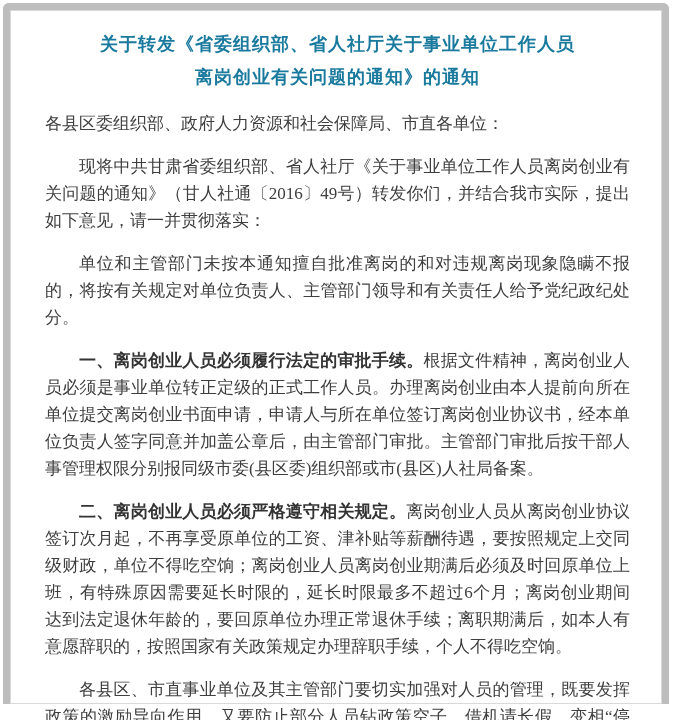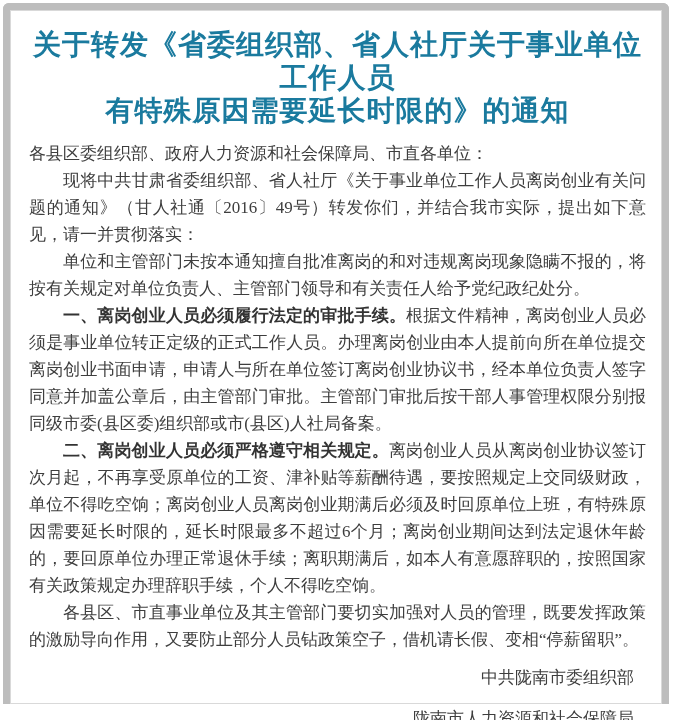--- a/index.html
+++ b/index.html
@@ -24,54 +24,54 @@
     box-shadow: inset 0 0 0 1px #d9d9d9;
   }
   .page-inner {
     padding: 10px 16px 0 19px;
   }
   .doc-title {
     margin: 8px 0 13px 0;
     text-align: center;
     color: #1a7a9e;
     font-weight: bold;
-    font-size: 28px;
+    font-size: 18px;
     line-height: 33px;
     letter-spacing: 1px;
     font-family: "Liberation Sans", "DejaVu Sans", sans-serif;
   }
   .doc-title span { display: block; }
   .doc-body {
     color: #3e3e3e;
     font-size: 17px;
     line-height: 27px;
     text-align: justify;
   }
-  .doc-body p { margin: 0; }
+  .doc-body p { margin: 16px; }
   .indent { text-indent: 2em; }
   .lead { font-weight: bold; color: #333333; }
   .signature {
     margin-top: 8px;
     text-align: right;
     color: #3e3e3e;
     font-size: 17px;
     line-height: 33px;
     padding-right: 4px;
   }
   .signature p { margin: 8px; }
 </style>
 </head>
 <body>
 
 <div class="frame">
   <div class="page-inner">
 
     <h1 class="doc-title">
       <span>关于转发《省委组织部、省人社厅关于事业单位工作人员</span>
-      <span>有特殊原因需要延长时限的》的通知</span>
+      <span>离岗创业有关问题的通知》的通知</span>
     </h1>
 
     <div class="doc-body">
       <p>各县区委组织部、政府人力资源和社会保障局、市直各单位：</p>
 
       <p class="indent">
         <span>现将中共甘肃省委组织部、省人社厅《关于事业单位工作人员离岗创业有关问题的通知》（甘人社通〔2016〕49号）转发你们，并结合我市实际，提出如下意见，请一并贯彻落实：</span>
       </p>
 
       <p class="indent">

